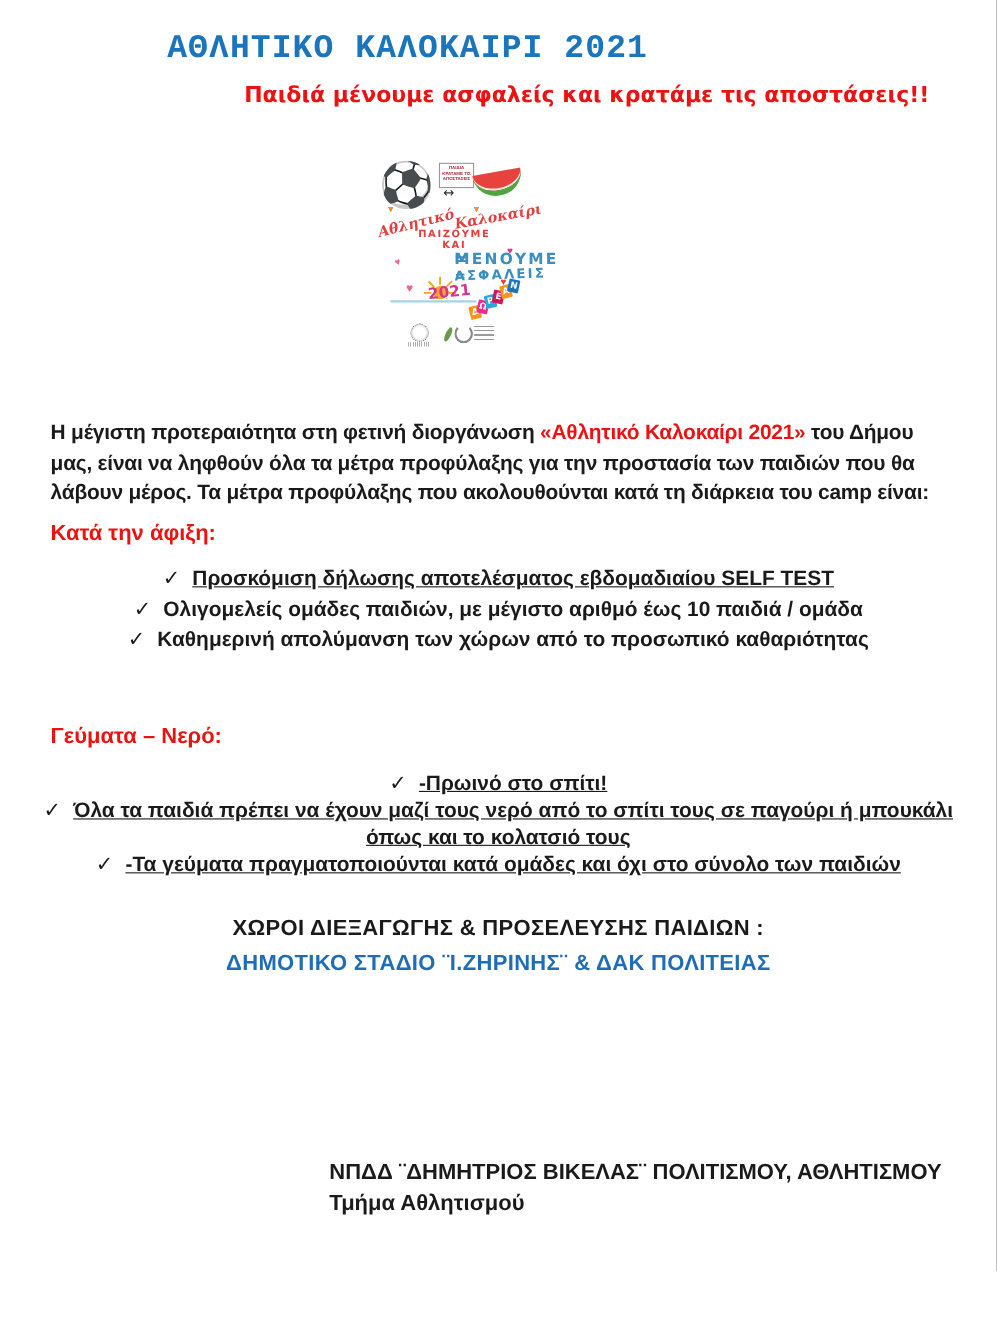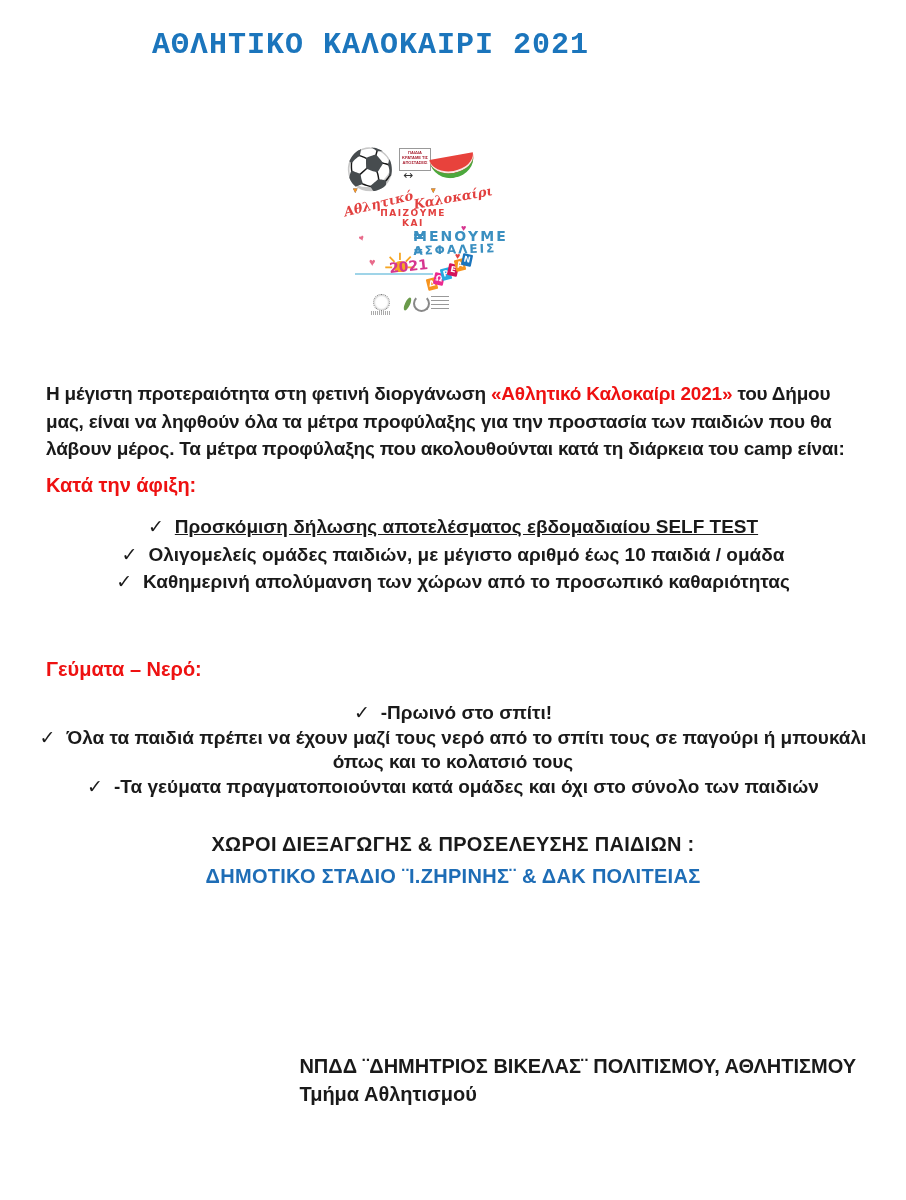--- a/index.html
+++ b/index.html
@@ -61,21 +61,21 @@
   
   .intro{position:absolute;left:46px;top:380px;width:824px;font-size:19px;font-weight:bold;
          line-height:27.5px;letter-spacing:-0.2px;}
   .red{color:var(--red);}
   .sec-head{position:absolute;left:46px;font-size:20px;font-weight:bold;color:var(--red);}
   .head-arrival{top:474px;}
   .head-meals{top:658px;}
   .checklist{position:absolute;left:28px;width:850px;text-align:center;font-weight:bold;}
   .list-arrival{top:496px;margin-top:17px;}
   .list-arrival .bullet{line-height:26.5px;font-size:19px;}
-  .list-meals{top:700px;}
+  .list-meals{top:700px;text-decoration:underline;}
   .list-meals .bullet{line-height:24px;font-size:19px;}
   .check{display:inline-block;margin-right:11px;font-family:"DejaVu Sans",sans-serif;}
   .u{text-decoration:underline;}
 
   .venues-head{position:absolute;left:0;top:833px;width:906px;text-align:center;
                font-size:20px;font-weight:bold;letter-spacing:0.3px;}
   .venues-sub{position:absolute;left:0;top:865px;width:906px;text-align:center;
               font-size:20px;font-weight:bold;color:var(--venue_blue);letter-spacing:0.3px;}
   .venues-note{position:absolute;left:53px;top:914px;width:800px;text-align:center;
                color:var(--olive);font-size:18px;font-weight:bold;line-height:28px;
@@ -84,20 +84,21 @@
 
   .footer{position:absolute;right:50px;top:1052px;text-align:left;font-size:20px;
           font-weight:bold;line-height:28px;}
 </style>
 </head>
 <body>
 
 <div class="page">
 
   <div class="title">ΑΘΛΗΤΙΚΟ ΚΑΛΟΚΑΙΡΙ 2021</div>
+  <div class="subtitle">Παιδιά μένουμε ασφαλείς και κρατάμε τις αποστάσεις!!</div>
 
   <div class="logo">
     <span class="ball">⚽</span>
     <span class="notebox">ΠΑΙΔΙΑ ΚΡΑΤΑΜΕ ΤΙΣ ΑΠΟΣΤΑΣΕΙΣ</span>
     <span class="dblarrow">↔</span>
     <span class="melon"></span>
     <span class="bunt bunt-l">
         <span style="color: rgb(232, 74, 143);">▾</span>
         <span style="color: rgb(39, 170, 225);">▾</span>
         <span style="color: rgb(247, 148, 30);">▾</span>

